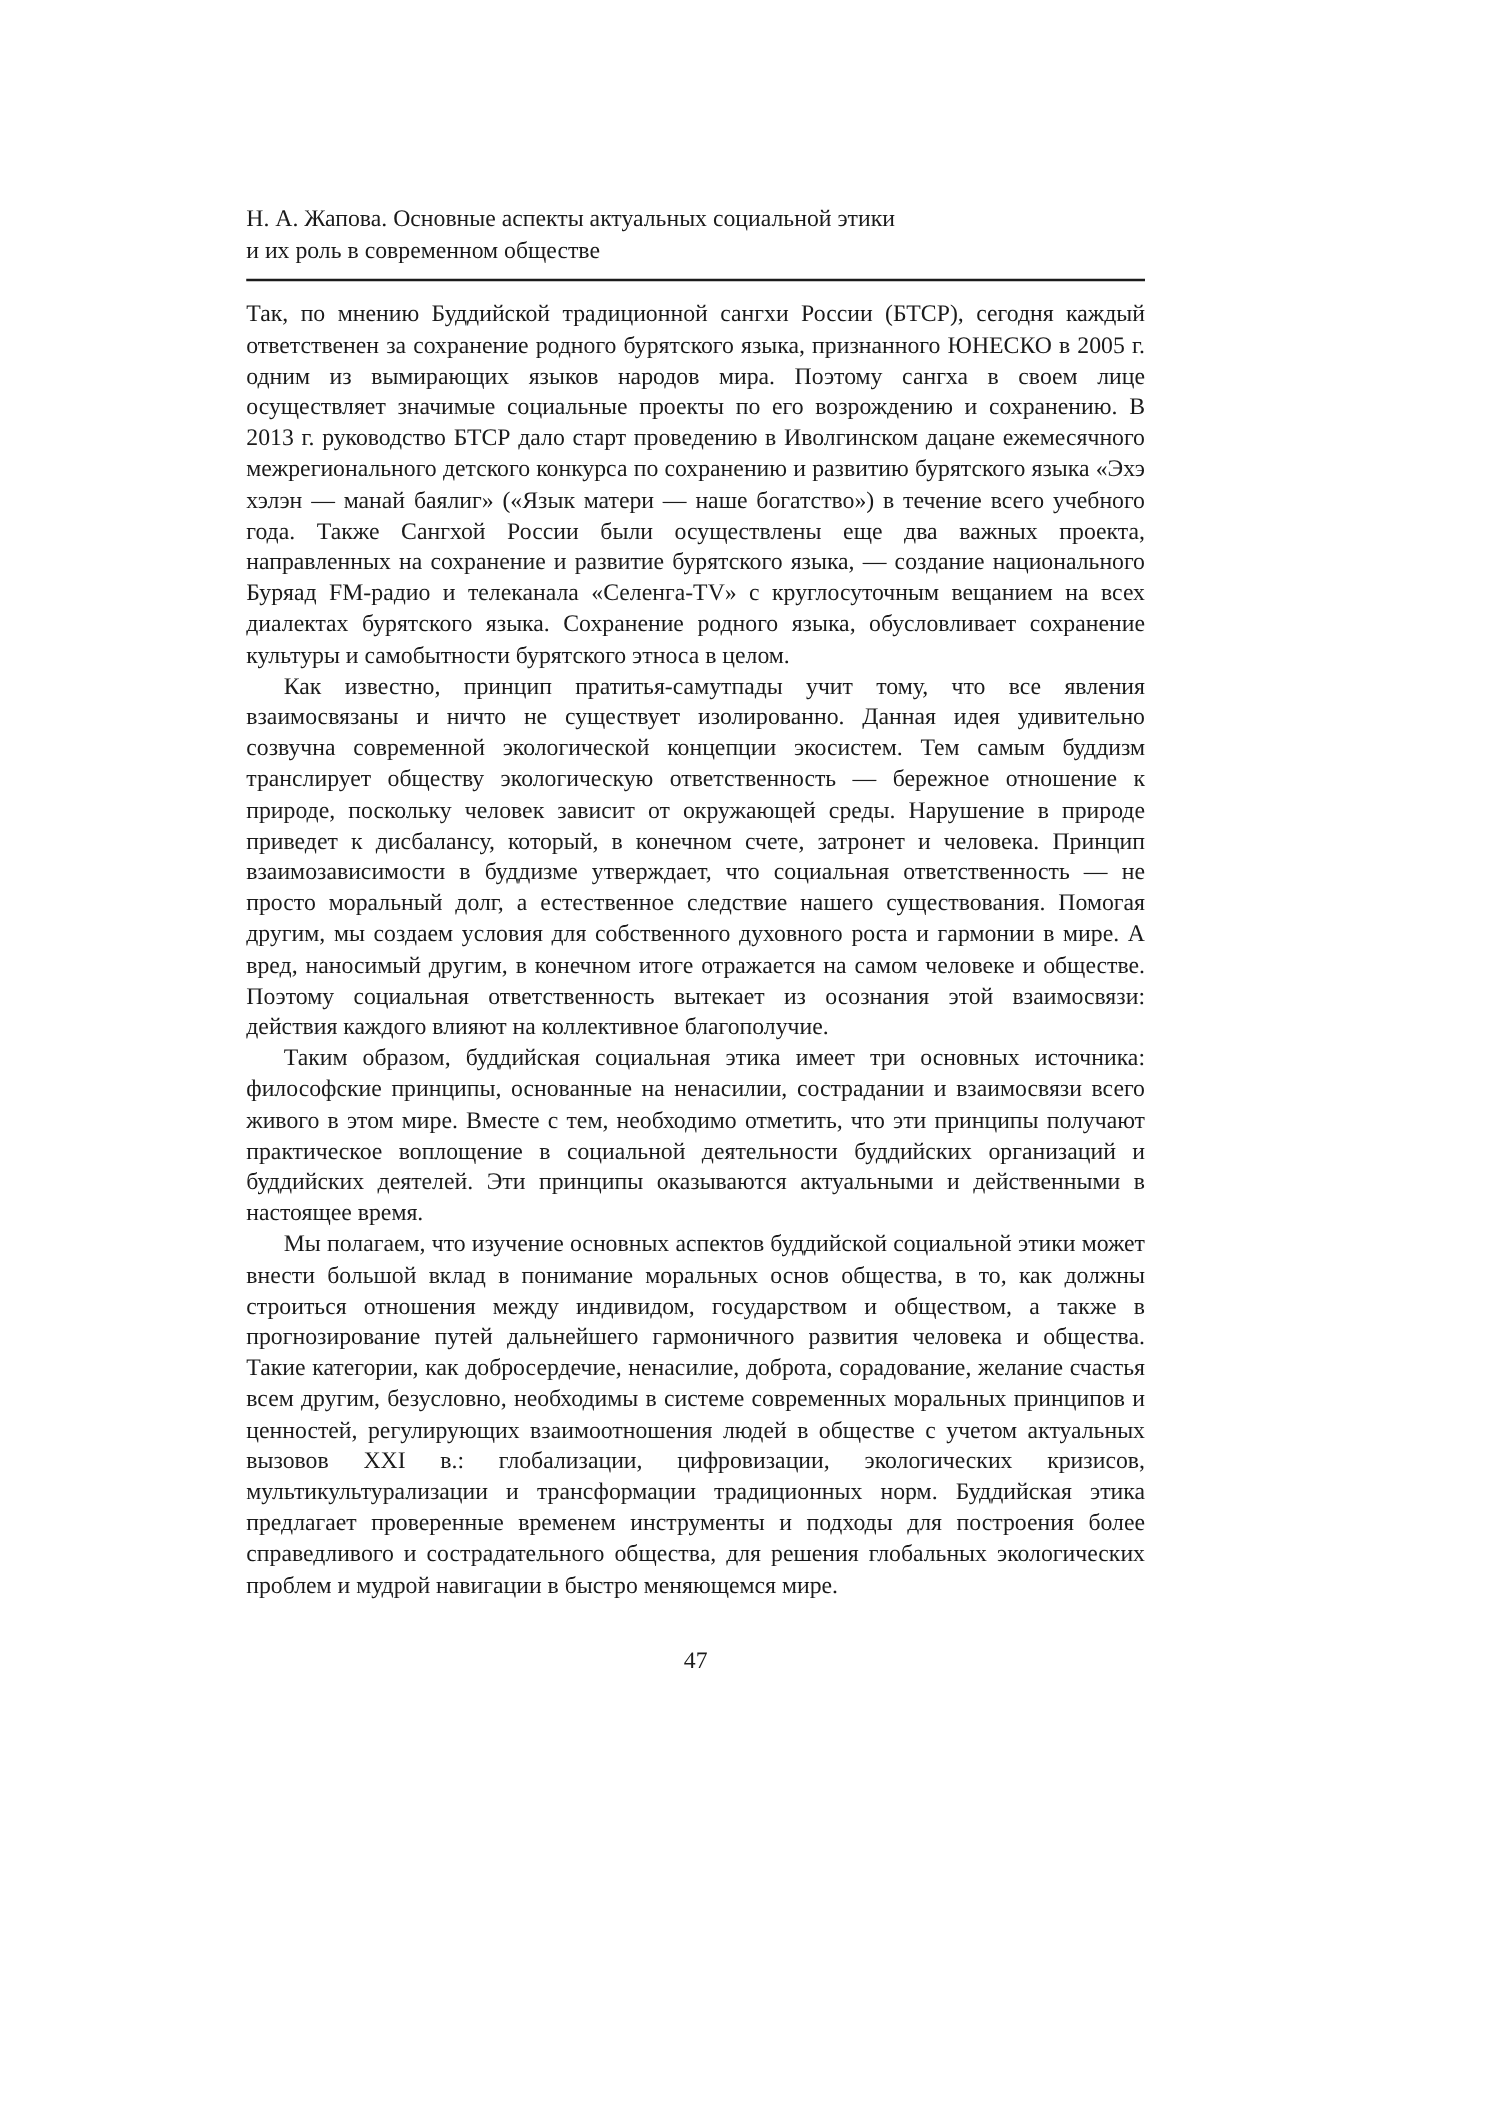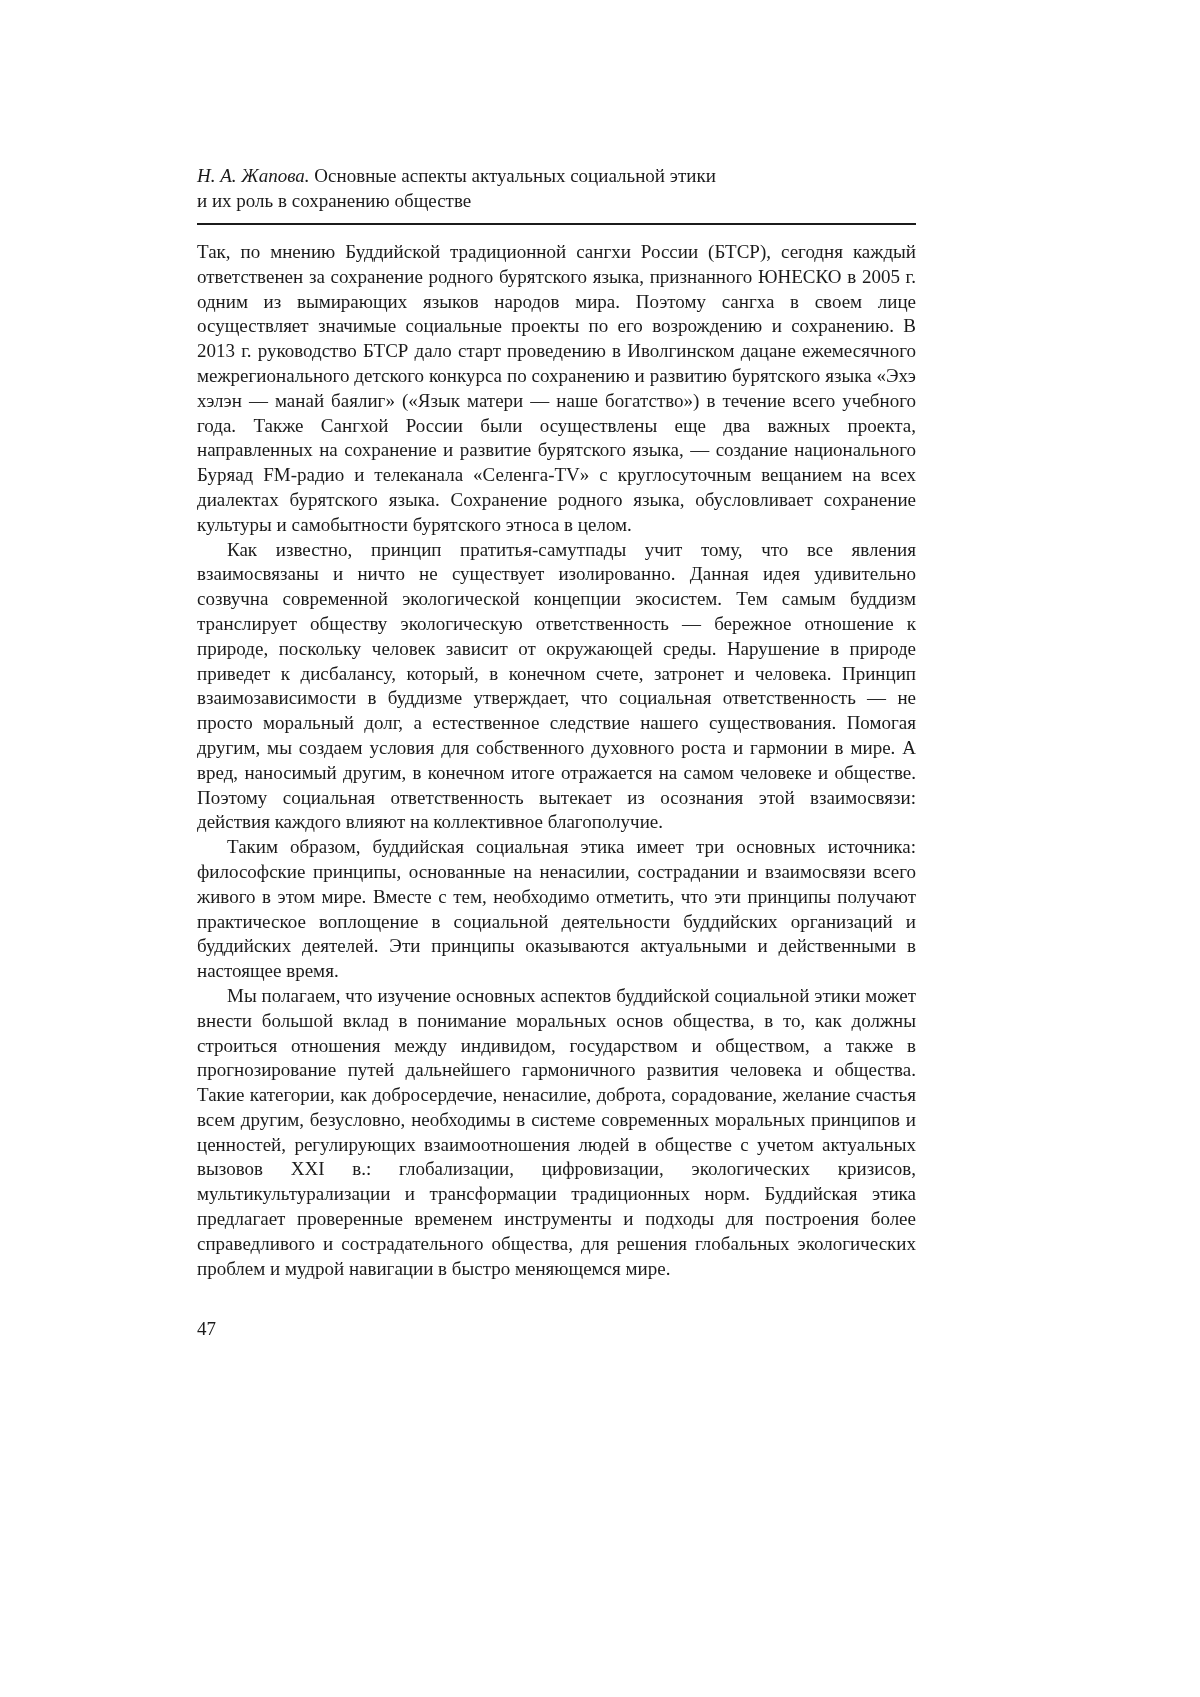--- a/index.html
+++ b/index.html
@@ -23,21 +23,20 @@
     width: 719px;
   }
   .running-head {
     font-size: 19px;
     line-height: 25px;
     padding-bottom: 10px;
     border-bottom: 2px solid #1b1b1b;
     text-align: left;
   }
   .running-head .author {
-    font-style: italic;
     text-align: center;
   }
   .article-body {
     margin-top: 15px;
     font-size: 19px;
     line-height: 24.8px;
     text-align: justify;
     hyphens: auto;
     -webkit-hyphens: auto;
   }
@@ -47,35 +46,36 @@
     text-indent: 30px;
   }
   .article-body p.no-indent {
     text-indent: 0;
   }
   .page-number {
     position: absolute;
     left: 197px;
     top: 1316px;
     width: 719px;
+    text-align: center;
     font-size: 19px;
     line-height: 25px;
   }
 </style>
 </head>
 <body>
 
 <div class="page">
   <div class="content">
 
     <div class="running-head">
       <div class="head-line">
         <span class="author">Н. А. Жапова.</span><span> Основные аспекты актуальных социальной этики</span>
       </div>
-      <div class="head-line">и их роль в сохранению обществе</div>
+      <div class="head-line">и их роль в современном обществе</div>
     </div>
 
     <div class="article-body">
       <p class="no-indent">Так, по мнению Буддийской традиционной сангхи России (БТСР), сегодня каждый ответственен за сохранение родного бурятского языка, признанного ЮНЕСКО в 2005 г. одним из вымирающих языков народов мира. Поэтому сангха в своем лице осуществляет значимые социальные проекты по его возрождению и сохранению. В 2013 г. руководство БТСР дало старт проведению в Иволгинском дацане ежемесячного межрегионального детского конкурса по сохранению и развитию бурятского языка «Эхэ хэлэн — манай баялиг» («Язык матери — наше богатство») в течение всего учебного года. Также Сангхой России были осуществлены еще два важных проекта, направленных на сохранение и развитие бурятского языка, — создание национального Буряад FM-радио и телеканала «Селенга-TV» с круглосуточным вещанием на всех диалектах бурятского языка. Сохранение родного языка, обусловливает сохранение культуры и самобытности бурятского этноса в целом.</p>
       <p>Как известно, принцип пратитья-самутпады учит тому, что все явления взаимосвязаны и ничто не существует изолированно. Данная идея удивительно созвучна современной экологической концепции экосистем. Тем самым буддизм транслирует обществу экологическую ответственность — бережное отношение к природе, поскольку человек зависит от окружающей среды. Нарушение в природе приведет к дисбалансу, который, в конечном счете, затронет и человека. Принцип взаимозависимости в буддизме утверждает, что социальная ответственность — не просто моральный долг, а естественное следствие нашего существования. Помогая другим, мы создаем условия для собственного духовного роста и гармонии в мире. А вред, наносимый другим, в конечном итоге отражается на самом человеке и обществе. Поэтому социальная ответственность вытекает из осознания этой взаимосвязи: действия каждого влияют на коллективное благополучие.</p>
       <p>Таким образом, буддийская социальная этика имеет три основных источника: философские принципы, основанные на ненасилии, сострадании и взаимосвязи всего живого в этом мире. Вместе с тем, необходимо отметить, что эти принципы получают практическое воплощение в социальной деятельности буддийских организаций и буддийских деятелей. Эти принципы оказываются актуальными и действенными в настоящее время.</p>
       <p>Мы полагаем, что изучение основных аспектов буддийской социальной этики может внести большой вклад в понимание моральных основ общества, в то, как должны строиться отношения между индивидом, государством и обществом, а также в прогнозирование путей дальнейшего гармоничного развития человека и общества. Такие категории, как добросердечие, ненасилие, доброта, сорадование, желание счастья всем другим, безусловно, необходимы в системе современных моральных принципов и ценностей, регулирующих взаимоотношения людей в обществе с учетом актуальных вызовов XXI в.: глобализации, цифровизации, экологических кризисов, мультикультурализации и трансформации традиционных норм. Буддийская этика предлагает проверенные временем инструменты и подходы для построения более справедливого и сострадательного общества, для решения глобальных экологических проблем и мудрой навигации в быстро меняющемся мире.</p>
     </div>
 
   </div>

